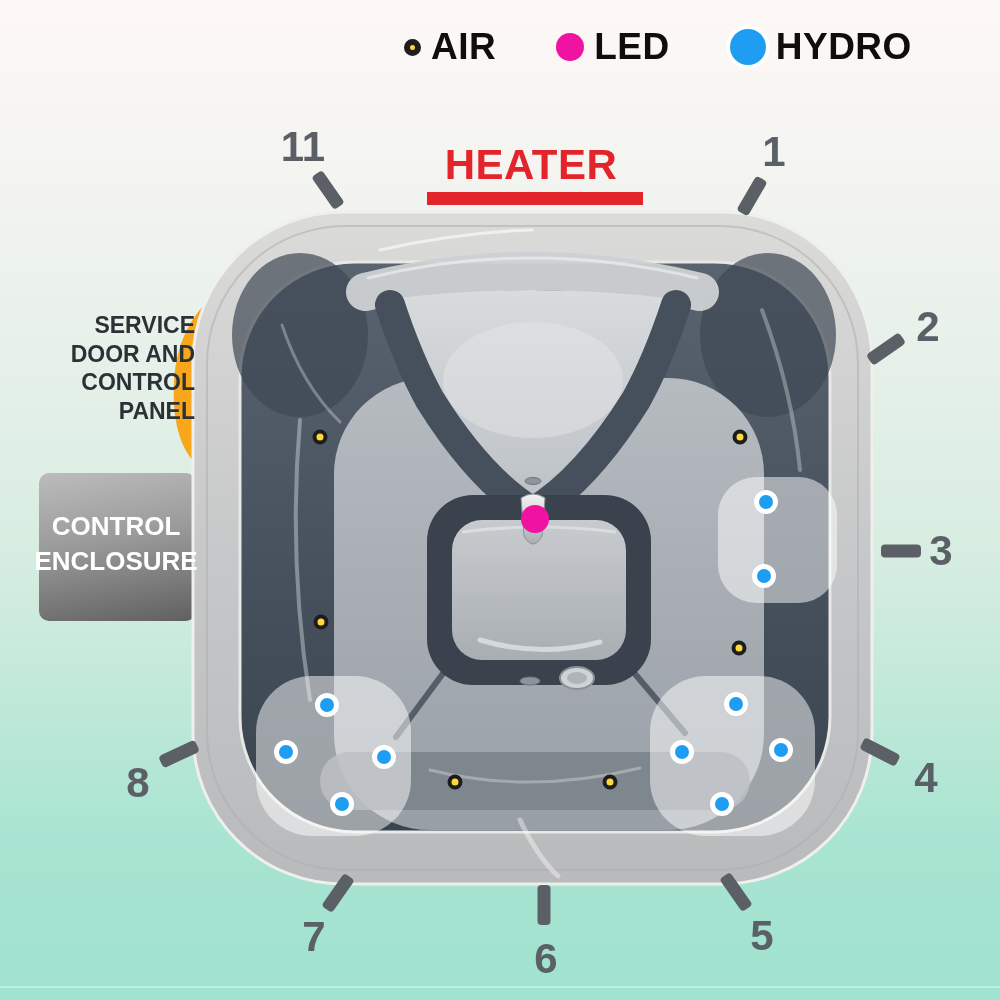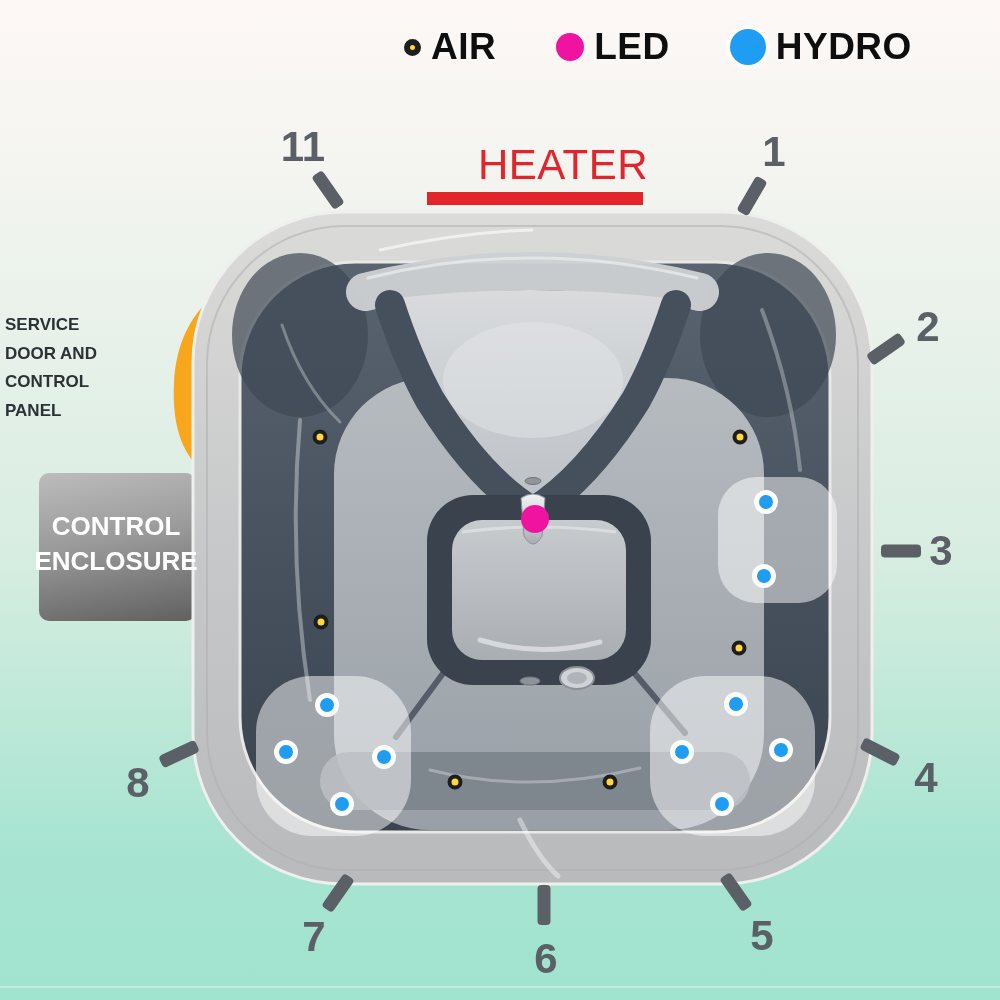--- a/index.html
+++ b/index.html
@@ -17,27 +17,27 @@
   
   .legend{ position:absolute; left:404px; top:26px; display:flex; gap:60px; z-index:6; }
   .legend-item{ display:flex; align-items:center; gap:10px; font-size:37px; font-weight:800; color:#0E0E0E; letter-spacing:.5px; }
   .ldot{ border-radius:50%; flex:0 0 auto; }
   .ldot-air{ width:17px; height:17px; background:var(--air); border:6px solid #1E1E1E; }
   .ldot-hydro{ width:36px; height:36px; background:var(--hydro); box-shadow:0 0 0 4px #fff; }
   .ldot-led{ width:28px; height:28px; background:var(--led); }
 
   
   .heater-label{ position:absolute; left:531px; top:141px; transform:translateX(-50%);
-    font-size:42px; font-weight:400; letter-spacing:.5px; color:var(--heater_red); z-index:6;margin-left:32px; }
+    font-size:42px; font-weight:700; letter-spacing:.5px; color:var(--heater_red); z-index:6; }
   .heater-bar{ position:absolute; left:427px; top:192px; width:216px; height:13px;
     background:var(--heater_red); z-index:6; }
 
   
   .service-text{ position:absolute; left:100px; top:311px; transform:translateX(-50%);
-    width:190px; text-align:left; font-size:17px; font-weight:700; line-height:28.5px;
+    width:190px; text-align:right; font-size:23px; font-weight:700; line-height:28.5px;
     color:#2C3136; white-space:pre-line; z-index:6; }
   .filter-box{ position:absolute; left:39px; top:473px; width:157px; height:148px;
     border-radius:10px; background:linear-gradient(170deg,#BCBCBC 0%,#9A9A9A 45%,#606060 100%);
     z-index:1; }
   .filter-text{ position:absolute; left:116px; top:509px; transform:translateX(-50%);
     text-align:center; font-size:26px; font-weight:700; line-height:35px; color:#FFFFFF;
     white-space:pre-line; z-index:3; }
 
   
   .dial{ position:absolute; left:0; top:0; width:1000px; height:1000px; z-index:5; pointer-events:none; }

